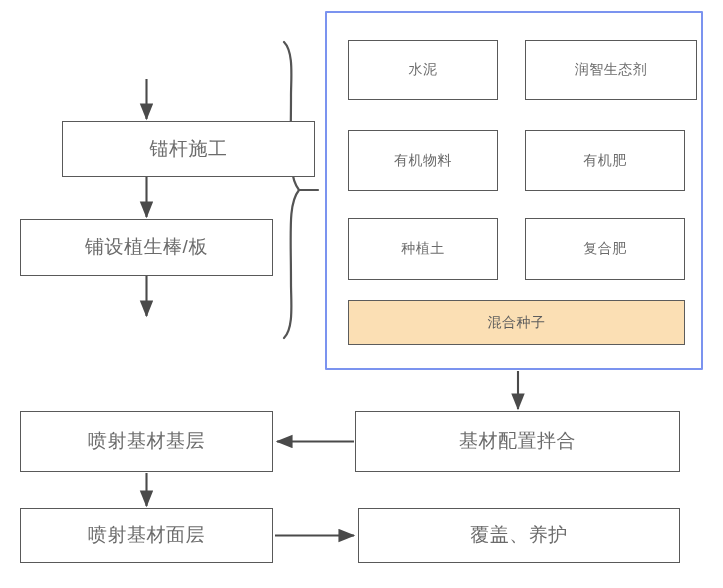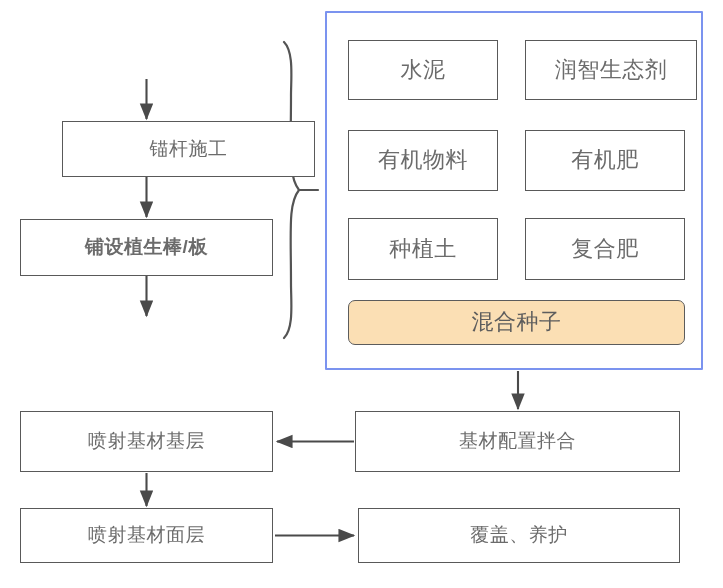--- a/index.html
+++ b/index.html
@@ -27,28 +27,27 @@
     background: #ffffff;
     border: 1.6px solid #595959;
     color: #6b6b6b;
     font-size: 19px;
     line-height: 1.1;
     letter-spacing: 0.5px;
     white-space: nowrap;
     user-select: none;
   }
   .node.small {
-    font-size: 22px;
+    font-size: 14px;
     align-items: center;
   }
   .node.seed {
     background: #FBDFB4;
     border-color: #5c5c5c;
     color: #5d5d5d;
-    border-radius: 7px;
   }
   .group-panel {
     position: absolute;
     box-sizing: border-box;
     border: 2.2px solid #7b93ef;
     background: transparent;
     border-radius: 1px;
   }
   .svg-layer {
     position: absolute;
@@ -92,21 +91,21 @@
                C291,302 294,328 284,338"></path>
       <line x1="299" y1="190" x2="318" y2="190"></line>
     </g>
   </svg>
 
 
   <div class="node" style="left:20px; top:121px; width:253px; height:56px;margin-left:42px;">
     <span>锚杆施工</span>
   </div>
 
-  <div class="node" style="left:20px; top:219px; width:253px; height:57px;font-weight:bold;">
+  <div class="node" style="left:20px; top:219px; width:253px; height:57px;">
     <span>铺设植生棒/板</span>
   </div>
 
 
   <div class="group-panel" style="left:325px; top:11px; width:378px; height:359px;"></div>
 
   <div class="node small" style="left:348px; top:40px; width:150px; height:60px;">
     <span>水泥</span>
   </div>
 

